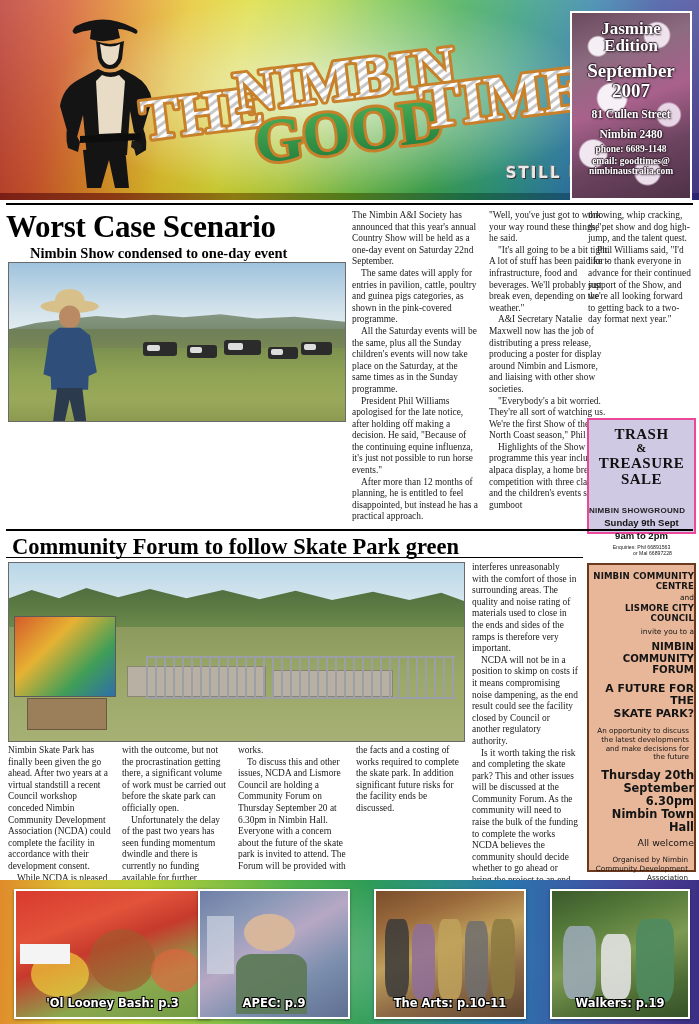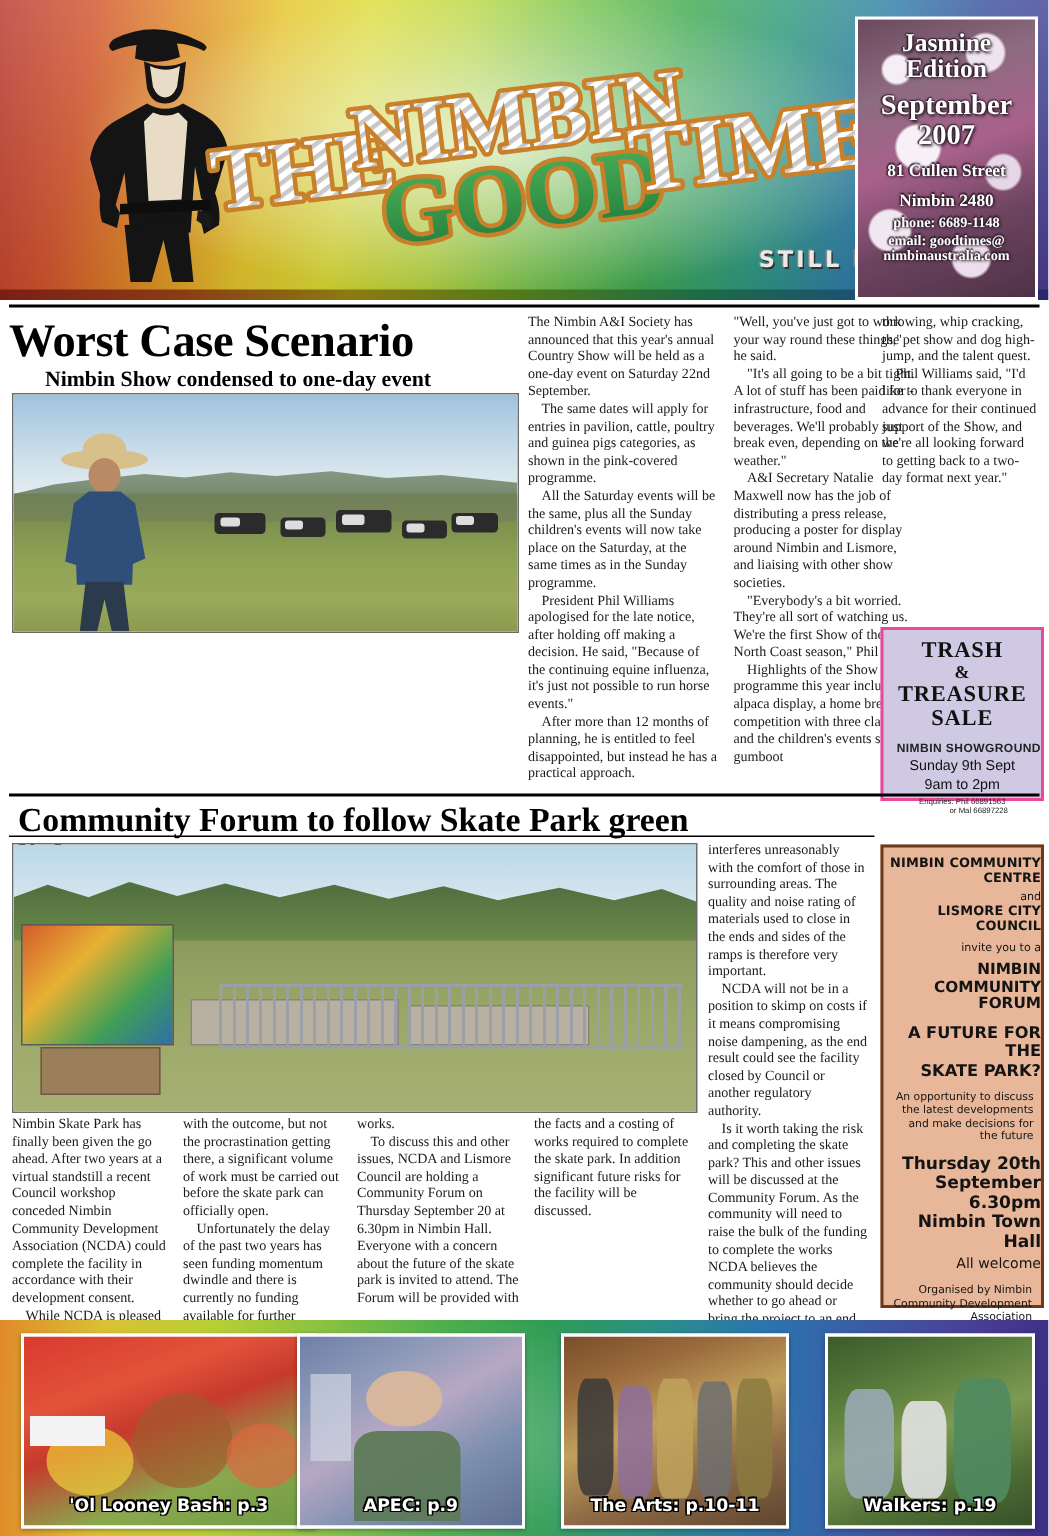--- a/index.html
+++ b/index.html
@@ -103,22 +103,22 @@
     background:#9a7f5a;border:1px solid #6d5841;}
 
   
   .ad{position:absolute;}
   .ad-trash{left:587px;top:418px;width:105px;height:112px;
     background:#cfc9e4;border:2px solid #ec4899;}
   .tt-title{font-family:"Liberation Serif",serif;font-weight:bold;text-align:center;
     color:#111;font-size:15px;line-height:16px;letter-spacing:.5px;}
   .tt-amp{font-size:12px;line-height:13px;}
   .tt-ground{font-family:"Liberation Sans",sans-serif;font-weight:bold;font-size:8px;
-    letter-spacing:.3px;text-align:right;color:#222;margin-top:7px;}
-  .tt-when{font-family:"Liberation Sans",sans-serif;font-weight:normal;font-size:9.5px;
+    letter-spacing:.3px;text-align:left;color:#222;margin-top:19px;}
+  .tt-when{font-family:"Liberation Sans",sans-serif;font-weight:bold;font-size:9.5px;
     text-align:center;color:#111;line-height:11px;margin-top:2px;}
   .tt-enq{font-family:"Liberation Sans",sans-serif;font-size:5.2px;text-align:center;
     color:#222;line-height:6.2px;margin-top:3px;}
 
   .ad-forum{left:587px;top:563px;width:105px;height:305px;
     background:#e8b79a;border:2px solid #6b3a1e;}
   .fr{font-family:"DejaVu Sans",sans-serif;text-align:right;color:#141414;}
   .fr-head{font-weight:bold;font-size:8.6px;line-height:10px;margin-top:6px;letter-spacing:.1px;}
   .fr-inv{font-size:7.4px;line-height:9px;margin-top:4px;}
   .fr-big{font-weight:bold;font-size:10.2px;line-height:11.5px;margin-top:5px;}
@@ -310,21 +310,21 @@
   </div>
   <div class="col" style="position:absolute;left:122px;top:745px;width:106px;">
     <p class="noind">with the outcome, but not the procrastination getting there, a significant volume of work must be carried out before the skate park can officially open.</p>
     <p>Unfortunately the delay of the past two years has seen funding momentum dwindle and there is currently no funding available for further</p>
   </div>
   <div class="col" style="position:absolute;left:238px;top:745px;width:108px;">
     <p class="noind">works.</p>
     <p>To discuss this and other issues, NCDA and Lismore Council are holding a Community Forum on Thursday September 20 at 6.30pm in Nimbin Hall. Everyone with a concern about the future of the skate park is invited to attend. The Forum will be provided with</p>
   </div>
   <div class="col" style="position:absolute;left:356px;top:745px;width:108px;">
-    <p class="noind">the facts and a costing of works required to complete the skate park. In addition significant future risks for the facility will be discussed.</p>
+    <p class="noind">the facts and a costing of works required to complete the skate park. In addition significant future risks for the facility ends be discussed.</p>
   </div>
   <div class="col" style="position:absolute;left:472px;top:562px;width:106px;">
     <p class="noind">interferes unreasonably with the comfort of those in surrounding areas.  The quality and noise rating of materials used to close in the ends and sides of the ramps is therefore very important.</p>
     <p>NCDA will not be in a position to skimp on costs if it means compromising noise dampening, as the end result could see the facility closed by Council or another regulatory authority.</p>
     <p>Is it worth taking the risk and completing the skate park? This and other issues will be discussed at the Community Forum. As the community will need to raise the bulk of the funding to complete the works NCDA believes the community should decide whether to go ahead or bring the project to an end.</p>
     <p>Please come along and take this opportunity to have input into a vital youth project.</p>
     <div class="credit">Photo: Marcus Mantscheff</div>
   </div>
 
   <div class="ad ad-forum">

